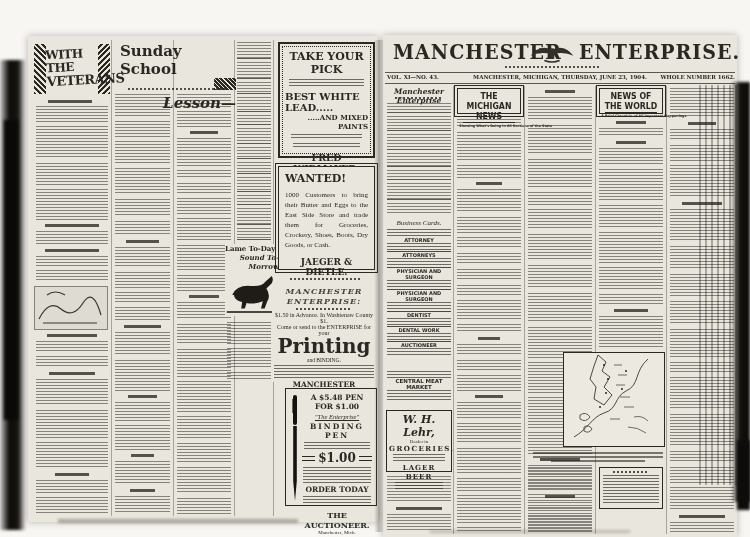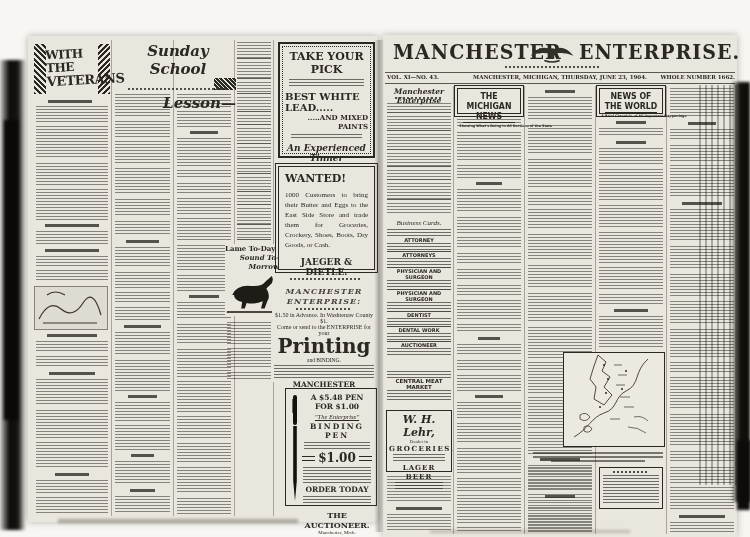--- a/index.html
+++ b/index.html
@@ -67,21 +67,21 @@
         <div class="subbar" style="margin: 2px auto 4px; width: 63.6595%;"></div>
         <div class="para" style="height: 26.7309px; margin-bottom: 4px;"></div>
         <div class="para" style="height: 28.6229px; margin-bottom: 4px;"></div>
         <div class="para" style="height: 26.8202px; margin-bottom: 4px;"></div>
         <div class="subbar" style="margin: 2px auto 4px; width: 48.5604%;"></div>
         <div class="para" style="height: 12.6066px; margin-bottom: 4px;"></div>
         <div class="para" style="height: 18.1939px; margin-bottom: 4px;"></div>
       </div>
 
     <div class="abs" style="left:92px;top:6px;width:116px;height:44px;">
-      <div class="serifb" style="font-style:italic;font-size:15px;letter-spacing:0;text-align:center;">Sunday School</div>
+      <div class="serifb" style="font-size:15px;letter-spacing:0;">Sunday School</div>
       <div style="display:flex;align-items:flex-end;gap:4px;flex-direction:column;">
         <span class="abs" style="position:static;display:inline-block;width:22px;height:12px;background:repeating-linear-gradient(45deg,#2b2822 0 2px,rgba(0,0,0,0) 2px 3px);"></span>
         <span class="serifb" style="font-style:italic;font-size:15px;">Lesson—</span>
       </div>
     </div>
     <div class="microbar abs" style="left:100px;top:52px;width:100px;"></div>
     <div class="fillcol" style="left:87px;top:58px;width:55px;height:420px;">
         <div class="para" style="height: 22.7774px; margin-bottom: 4px;"></div>
         <div class="para" style="height: 16.1601px; margin-bottom: 4px;"></div>
         <div class="para" style="height: 23.419px; margin-bottom: 4px;"></div>
@@ -155,21 +155,20 @@
         <div class="para" style="height: 10.784px; margin-bottom: 4px;"></div>
       </div>
 
 
     <div class="box ornate" style="left:250px;top:6px;width:97px;height:116px;padding:6px 5px;">
       <div class="serifb ctr" style="font-size:11px;">TAKE YOUR PICK</div>
       <div class="microlines" style="height:9px;margin:3px 4px;"></div>
       <div class="serifb" style="font-size:10px;">BEST WHITE LEAD.....</div>
       <div class="serifb" style="font-size:7px;text-align:right;">.....AND MIXED PAINTS</div>
       <div class="microlines" style="height:6px;margin:3px 6px;"></div>
-      <div class="serifb ctr" style="font-style:italic;font-size:9px;margin-top:2px;">An Experienced Tinner</div>
       <div class="microlines" style="height:6px;margin:3px 8px;"></div>
       <div class="serifb ctr" style="font-size:9.5px;margin-top:1px;">FRED WIDMAYER.</div>
     </div>
 
     <div class="box dbox" style="left:250px;top:130px;width:97px;height:104px;padding:5px 6px;">
       <div class="serifb" style="font-size:11px;">WANTED!</div>
       <div style="font-size:7px;line-height:10px;margin-top:5px;text-align:justify;">1000 Customers to bring their Butter and Eggs to the East Side Store and trade them for Groceries, Crockery, Shoes, Boots, Dry Goods, or Cash.</div>
       <div class="serifb ctr" style="font-size:9px;margin-top:7px;">JAEGER &amp; DIETLE.</div>
     </div>
     <div class="microbar abs" style="left:262px;top:242px;width:70px;"></div>

